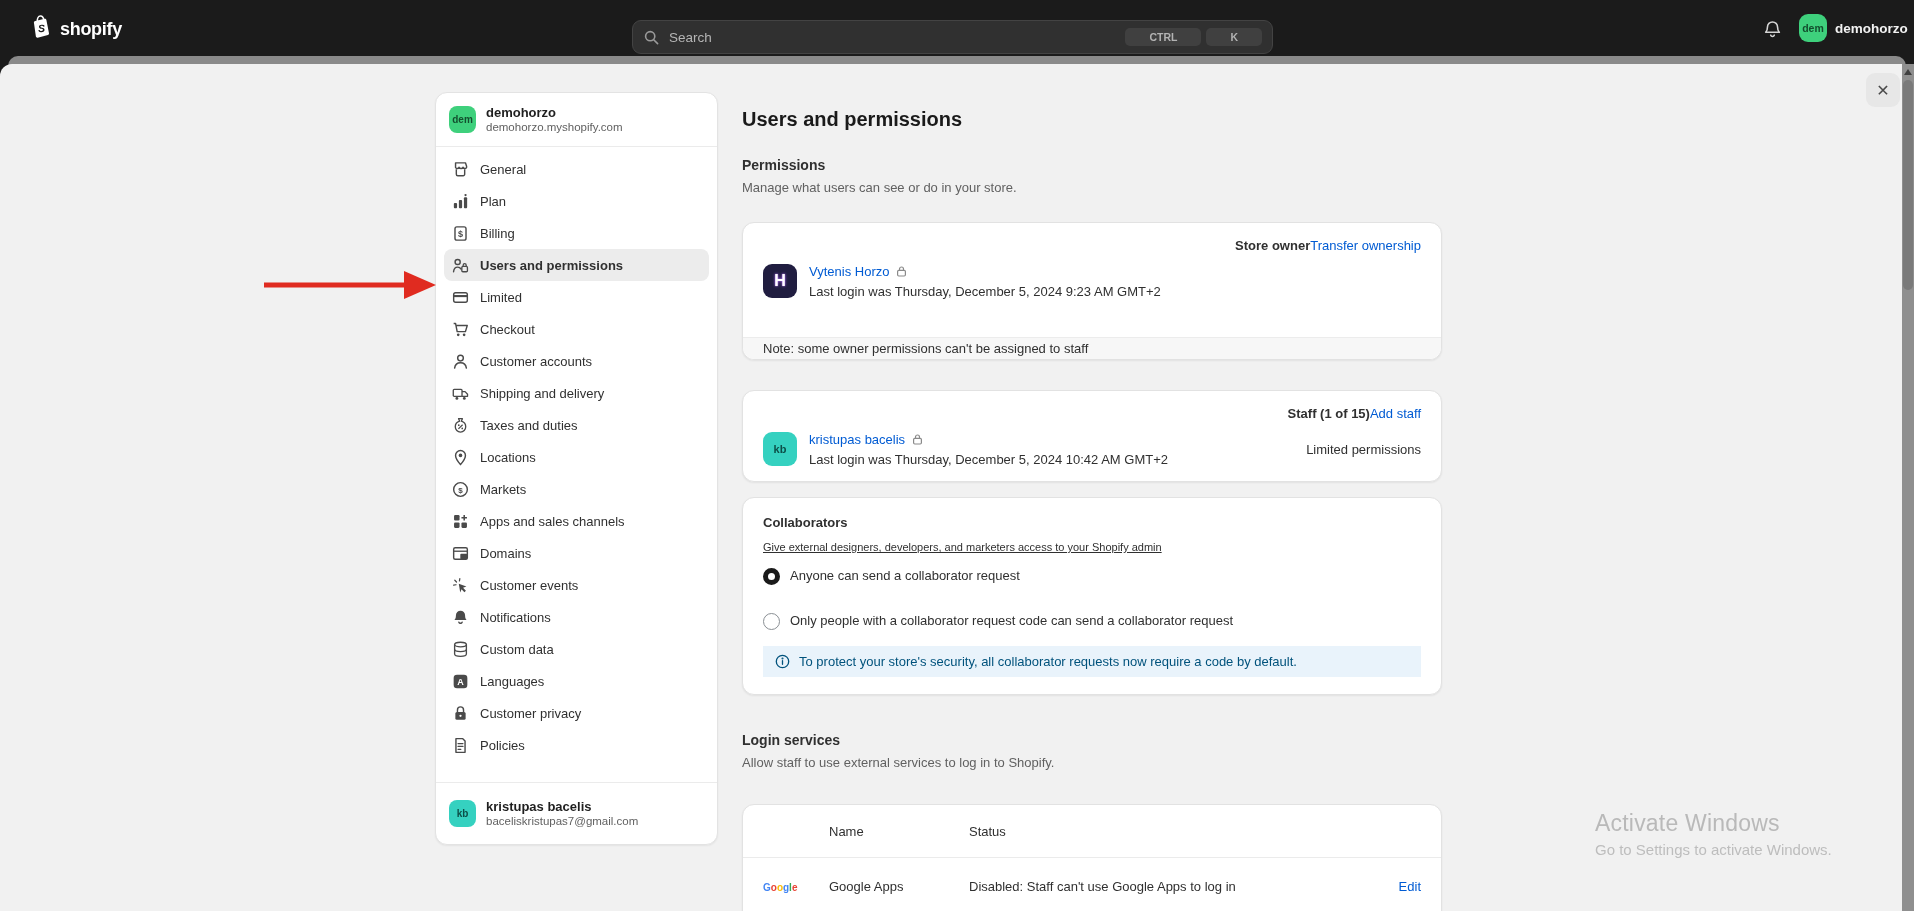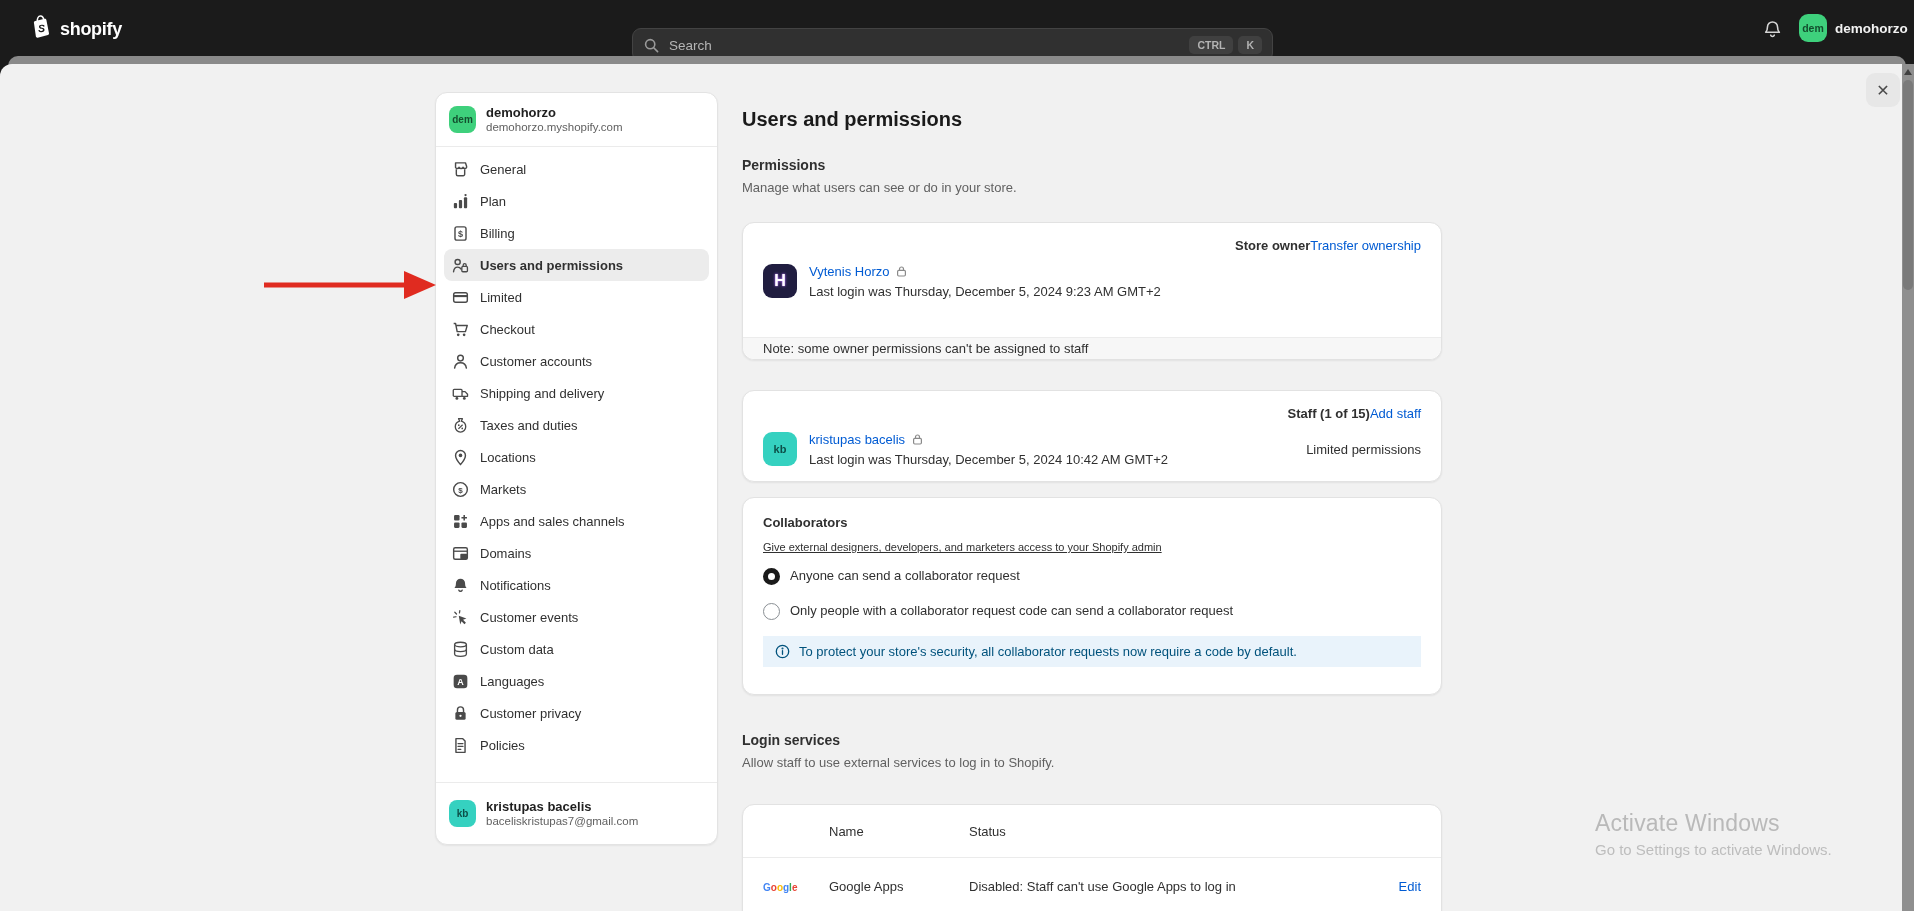--- a/index.html
+++ b/index.html
@@ -4,24 +4,24 @@
 <style>
   * { margin:0; padding:0; box-sizing:border-box; }
   html,body { background:#1b1b1b; }
   .stage { position:relative; width:1914px; height:911px; overflow:hidden; background:#1b1b1b;
            font-family:"Liberation Sans","DejaVu Sans",sans-serif; -webkit-font-smoothing:antialiased; }
 
   
   .topbar { position:absolute; top:0; left:0; right:0; height:56px; background:#1b1b1b; }
   .logo { position:absolute; left:28px; top:13px; display:flex; align-items:center; gap:6px; }
   .logo-word { color:#ffffff; font-size:18px; font-weight:700; letter-spacing:-0.3px; }
-  .searchbar { position:absolute; left:632px; top:28px; width:641px; height:34px; background:#303030;
+  .searchbar { position:absolute; left:632px; top:20px; width:641px; height:34px; background:#303030;
                border:1px solid #434343; border-radius:9px; display:flex; align-items:center; padding:0 10px; }
   .search-label { color:#b5b5b5; font-size:13.5px; margin-left:9px; flex:1; text-align:left; }
-  .kbd { background:#404040; color:#b3b3b3; font-size:10.5px; font-weight:600; padding:3px 8px;
+  .kbd { background:#404040; color:#b3b3b3; font-size:10.5px; font-weight:600; padding:3px 24px;
          border-radius:5px; margin-left:5px; }
   .bell-btn { position:absolute; left:1760px; top:17px; width:24px; height:24px; display:flex;
               align-items:center; justify-content:center; cursor:pointer; }
   .user-chip { position:absolute; left:1799px; top:14px; display:flex; align-items:center; gap:8px; cursor:pointer; }
   .chip-avatar { width:28px; height:28px; border-radius:9px; background:#3ed07c; color:#134f2e;
                  font-size:10.5px; font-weight:700; display:flex; align-items:center; justify-content:center; }
   .chip-name { color:#f2f2f2; font-size:13.5px; font-weight:700; }
 
   
   .behind-strip { position:absolute; top:56px; left:8px; right:8px; height:18px; background:#8a8a8a;
@@ -72,21 +72,21 @@
   .avatar-owner { background:#201d40; color:#ffffff; font-size:16px; text-shadow:0 0 3px #b46dff, 0 0 1px #d29bff; }
   .avatar-staff { background:#35d1c0; color:#0c4f48; font-size:11px; }
   .person-name { font-size:13px; font-weight:500; color:#005bd3; display:flex; align-items:center; gap:6px; cursor:pointer; }
   .person-login { font-size:13px; color:#303030; margin-top:5px; }
   .note-strip { position:absolute; left:0; right:0; bottom:0; background:#f7f7f7; border-top:1px solid #ececec;
                 border-radius:0 0 12px 12px; padding:3px 20px; font-size:13px; color:#303030; }
   .staff-right { font-size:13px; color:#303030; align-self:center; margin-left:auto; }
 
   .collab-desc { font-size:11px; color:#303030; margin-top:10px;text-decoration:underline; }
   .radio-row { display:flex; gap:10px; margin-top:15px; font-size:13px; color:#303030; cursor:pointer; }
-  .radio-row + .radio-row { margin-top:18px; }
+  .radio-row + .radio-row { margin-top:28px; }
   .radio { width:17px; height:17px; border-radius:50%; background:#fff; flex:none; }
   .radio.on  { border:5.5px solid #1a1a1a; }
   .radio.off { border:1.5px solid #8a8f94; }
   .banner { display:flex; align-items:center; gap:9px; margin-top:16px; background:#e9f3fb; border-radius:0;
             padding:8px 12px; font-size:13px; font-weight:500; color:#00527c; }
 
   .lg-row { display:grid; grid-template-columns:66px 140px 1fr 50px; align-items:center; padding:0 20px; }
   .lg-head { height:52px; font-size:13px; color:#303030; }
   .lg-divider { border-top:1px solid #ebebeb; }
   .lg-data { height:56px; font-size:13px; color:#303030; }
@@ -289,34 +289,34 @@
                 <rect x="2.8" y="4" width="14.4" height="12" rx="1.6" fill="none" stroke="#4a4a4a" stroke-width="1.5"></rect>
                 <path d="M2.8 7.6h14.4" stroke="#4a4a4a" stroke-width="1.4"></path>
                 <rect x="9.8" y="10.2" width="7.4" height="5.8" rx="1" fill="#4a4a4a"></rect>
               </svg>
             </span>
             <span>Domains</span>
           </div>
           <div class="sb-item">
             <span class="icon">
               <svg width="19" height="19" viewBox="0 0 20 20">
+                <path d="M8.2 8.2l8 2.9-3.5 1.3 3 3-1.6 1.6-3-3-1.4 3.4-1.5-9.2z" fill="#4a4a4a"></path>
+                <path d="M4 4.5l1.8 1.8M9.3 2.8l-.4 2.4M2.8 9.6l2.4-.4" stroke="#4a4a4a" stroke-width="1.3" stroke-linecap="round"></path>
+              </svg>
+            </span>
+            <span>Customer events</span>
+          </div>
+          <div class="sb-item">
+            <span class="icon">
+              <svg width="19" height="19" viewBox="0 0 20 20">
                 <path d="M10 2.8a4.8 4.8 0 0 1 4.8 4.8c0 3.2.9 4.3 1.7 5.1H3.5c.8-.8 1.7-1.9 1.7-5.1A4.8 4.8 0 0 1 10 2.8z" fill="#4a4a4a"></path>
                 <path d="M8.3 14.9a1.8 1.8 0 0 0 3.4 0" fill="none" stroke="#4a4a4a" stroke-width="1.5" stroke-linecap="round"></path>
               </svg>
             </span>
             <span>Notifications</span>
-          </div>
-          <div class="sb-item">
-            <span class="icon">
-              <svg width="19" height="19" viewBox="0 0 20 20">
-                <path d="M8.2 8.2l8 2.9-3.5 1.3 3 3-1.6 1.6-3-3-1.4 3.4-1.5-9.2z" fill="#4a4a4a"></path>
-                <path d="M4 4.5l1.8 1.8M9.3 2.8l-.4 2.4M2.8 9.6l2.4-.4" stroke="#4a4a4a" stroke-width="1.3" stroke-linecap="round"></path>
-              </svg>
-            </span>
-            <span>Customer events</span>
           </div>
           <div class="sb-item">
             <span class="icon">
               <svg width="19" height="19" viewBox="0 0 20 20">
                 <ellipse cx="10" cy="4.8" rx="6.2" ry="2.4" fill="none" stroke="#4a4a4a" stroke-width="1.4"></ellipse>
                 <path d="M3.8 4.8v10c0 1.3 2.8 2.4 6.2 2.4s6.2-1.1 6.2-2.4v-10" fill="none" stroke="#4a4a4a" stroke-width="1.4"></path>
                 <path d="M3.8 9.8c0 1.3 2.8 2.4 6.2 2.4s6.2-1.1 6.2-2.4" fill="none" stroke="#4a4a4a" stroke-width="1.4"></path>
               </svg>
             </span>
             <span>Custom data</span>

